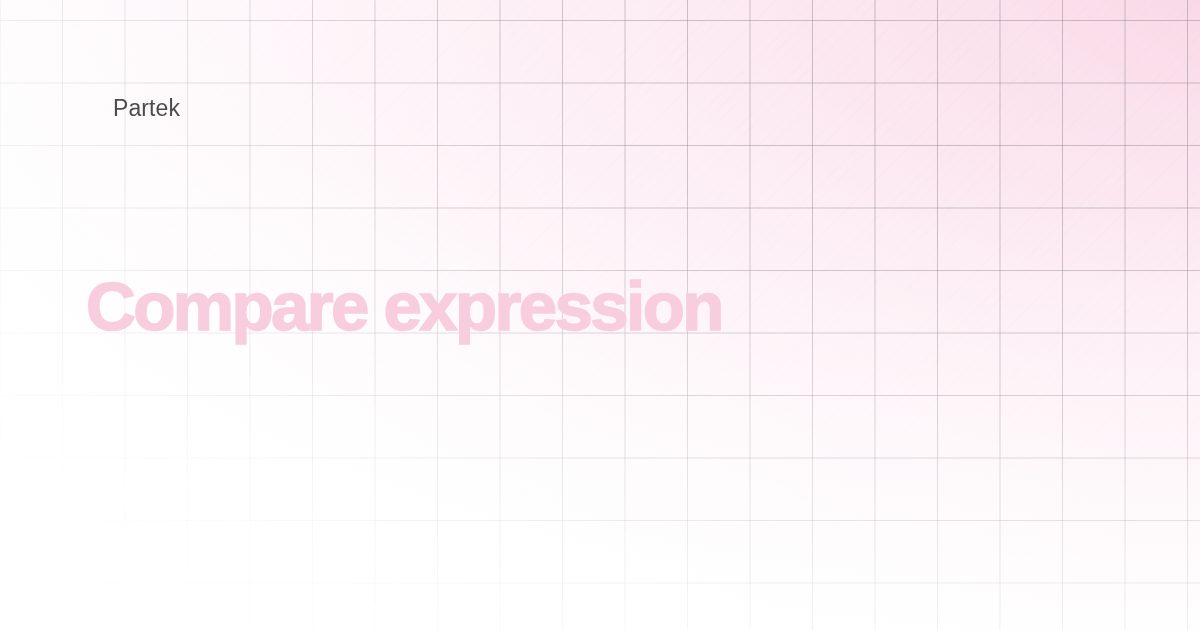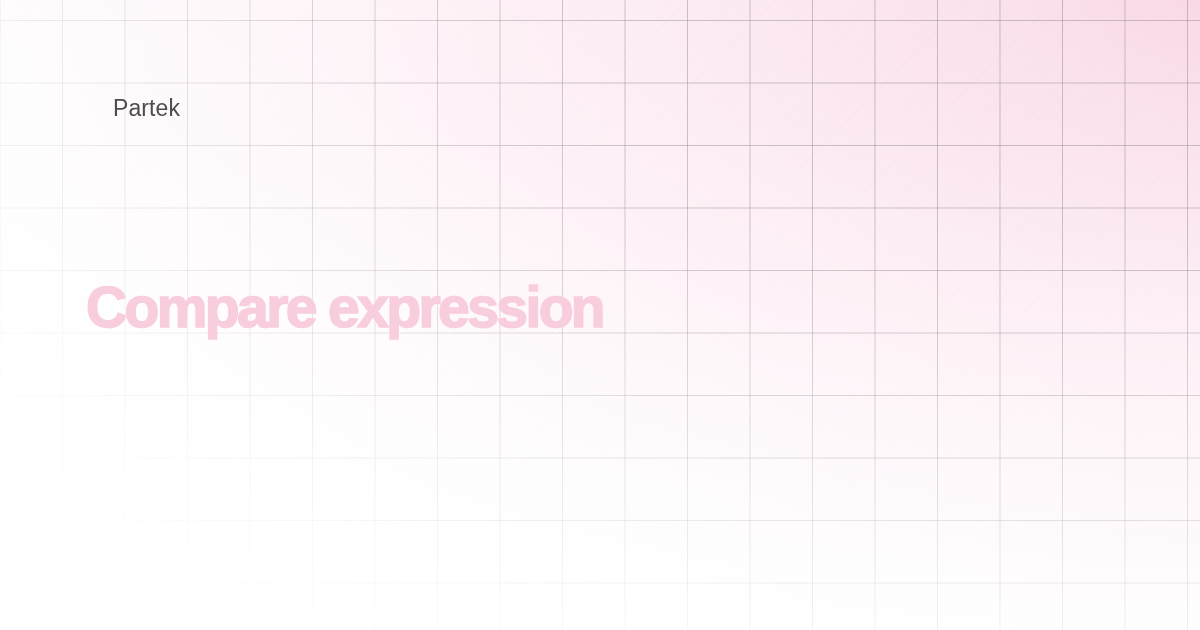--- a/index.html
+++ b/index.html
@@ -161,21 +161,21 @@
   }
 
   .headline {
     position: absolute;
     left: 86px;
     top: 262px;
     margin: 0;
     padding: 0;
     width: 1060px;
     font-family: "Liberation Sans", sans-serif;
-    font-size: 57px;
+    font-size: 69px;
     font-weight: 700;
     line-height: 90px;
     letter-spacing: -2.6px;
     color: #f8cede;
     -webkit-text-stroke: 1.6px #f8cede;
   }
 
   .headline .line {
     display: block;
     white-space: nowrap;

